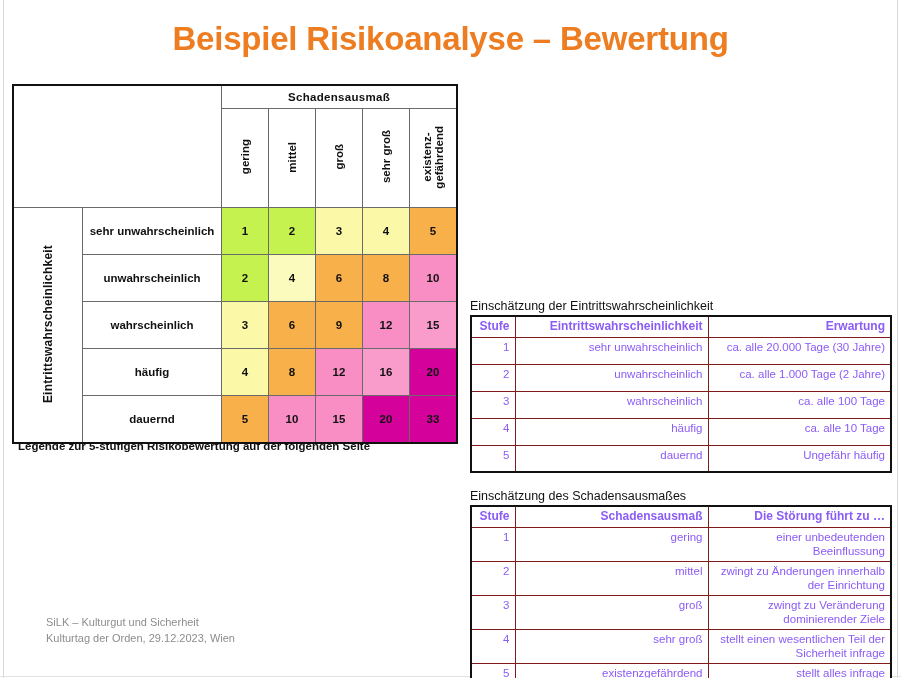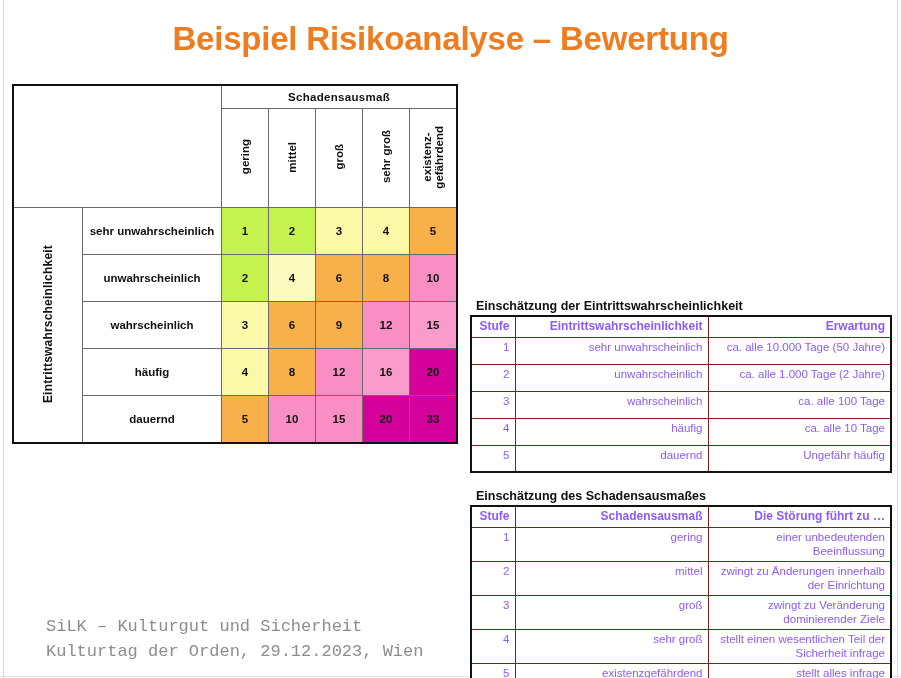--- a/index.html
+++ b/index.html
@@ -137,24 +137,23 @@
     position: absolute;
     left: 18px; top: 440px;
     font-size: 11.5px;
     font-weight: bold;
     color: #111;
   }
 
   
   .side-caption {
     font-size: 12.5px;
-    font-weight: bold;
+    font-weight: normal;
     color: #111;
     margin-bottom: 2px;
-    margin-left: 6px;
   }
   .side-block-1 {
     position: absolute;
     left: 470px; top: 299px;
     width: 422px;
   }
   .side-block-2 {
     position: absolute;
     left: 470px; top: 489px;
     width: 422px;
@@ -186,24 +185,24 @@
   .c-mid-1 { width: 193px; }
   .c-mid-2 { width: 193px; }
   .r-h { height: 19px; }
   .r-1 { height: 27px; }
   .r-2 { height: 29px; }
 
   
   .footer {
     position: absolute;
     left: 46px; top: 615px;
-    font-size: 17px;
+    font-size: 11px;
     color: #8d8d8d;
     line-height: 1.45;
-    font-family: Liberation Mono, monospace;
+    font-family: Liberation Sans, sans-serif;
   }
 </style>
 </head>
 <body>
 
 <div class="slide">
 
   <div class="edge-left"></div>
   <div class="edge-right"></div>
   <div class="edge-bottom"></div>
@@ -264,41 +263,42 @@
             <td class="val m-outer-b" style="background: rgb(247, 176, 74);">5</td>
             <td class="val m-outer-b" style="background: rgb(249, 142, 197);">10</td>
             <td class="val m-outer-b" style="background: rgb(249, 142, 197);">15</td>
             <td class="val m-outer-b" style="background: rgb(212, 1, 155);">20</td>
             <td class="val m-outer-r m-outer-b" style="background: rgb(212, 1, 155);">33</td>
           </tr>
         </tbody>
     </table>
   </div>
 
+  <div class="legend-note">Legende zur 5-stufigen Risikobewertung auf der folgenden Seite</div>
 
   <div class="side-block-1">
     <div class="side-caption">Einschätzung der Eintrittswahrscheinlichkeit</div>
     <table class="side">
       <colgroup>
           <col class="c-stufe">
           <col class="c-mid-1">
           <col>
         </colgroup>
       <thead>
           <tr id="lt-head" class="r-h">
             <th>Stufe</th>
             <th>Eintrittswahrscheinlichkeit</th>
             <th>Erwartung</th>
           </tr>
         </thead>
       <tbody id="lt-body">
           <tr class="r-1">
             <td>1</td>
             <td>sehr unwahrscheinlich</td>
-            <td>ca. alle 10.000 Tage (50 Jahre)</td>
+            <td>ca. alle 20.000 Tage (30 Jahre)</td>
           </tr>
           <tr class="r-1">
             <td>2</td>
             <td>unwahrscheinlich</td>
             <td>ca. alle 1.000 Tage (2 Jahre)</td>
           </tr>
           <tr class="r-1">
             <td>3</td>
             <td>wahrscheinlich</td>
             <td>ca. alle 100 Tage</td>

